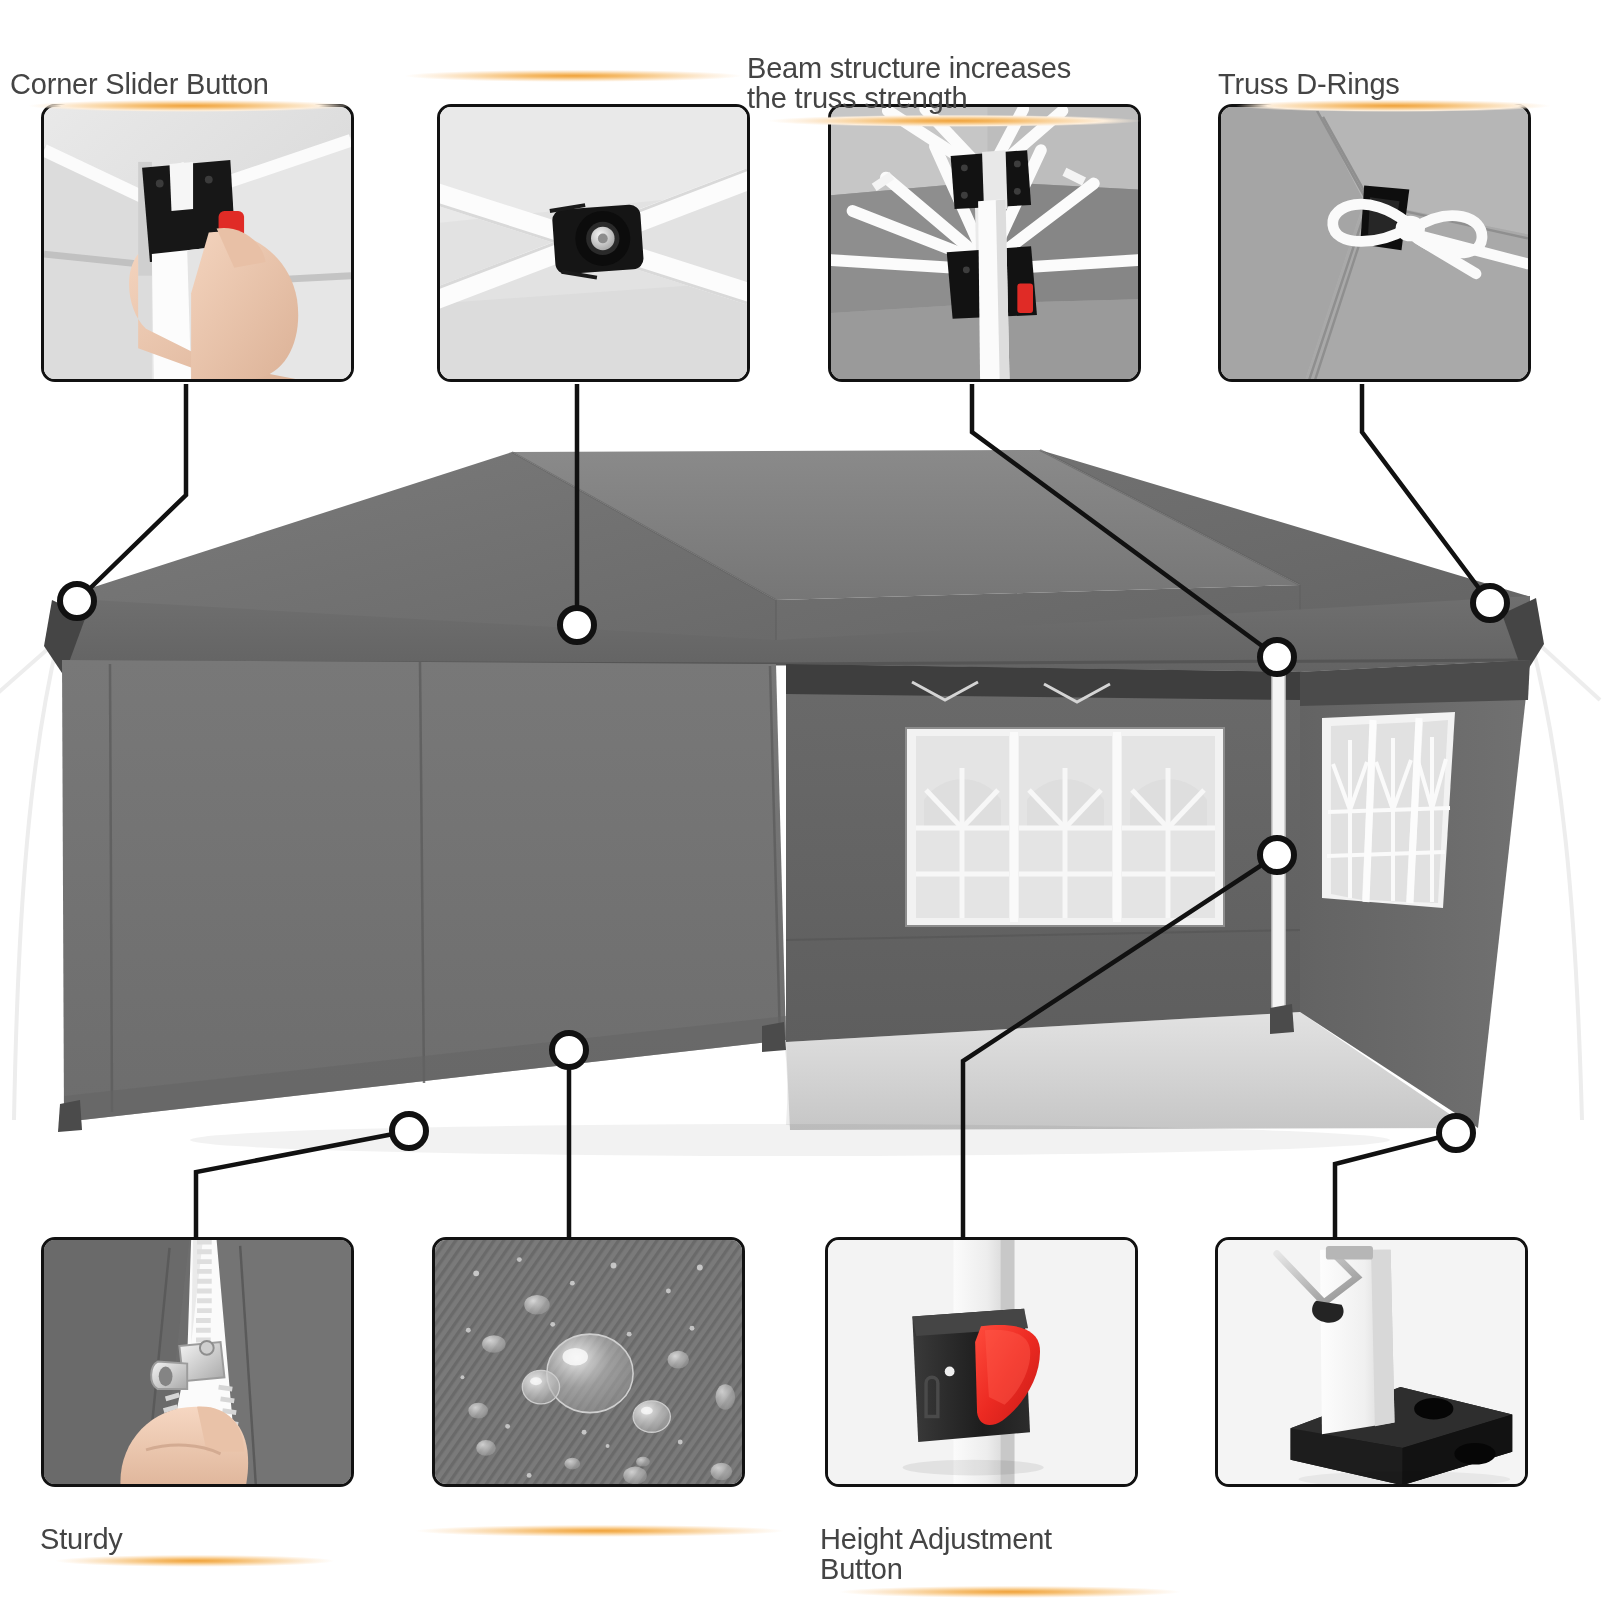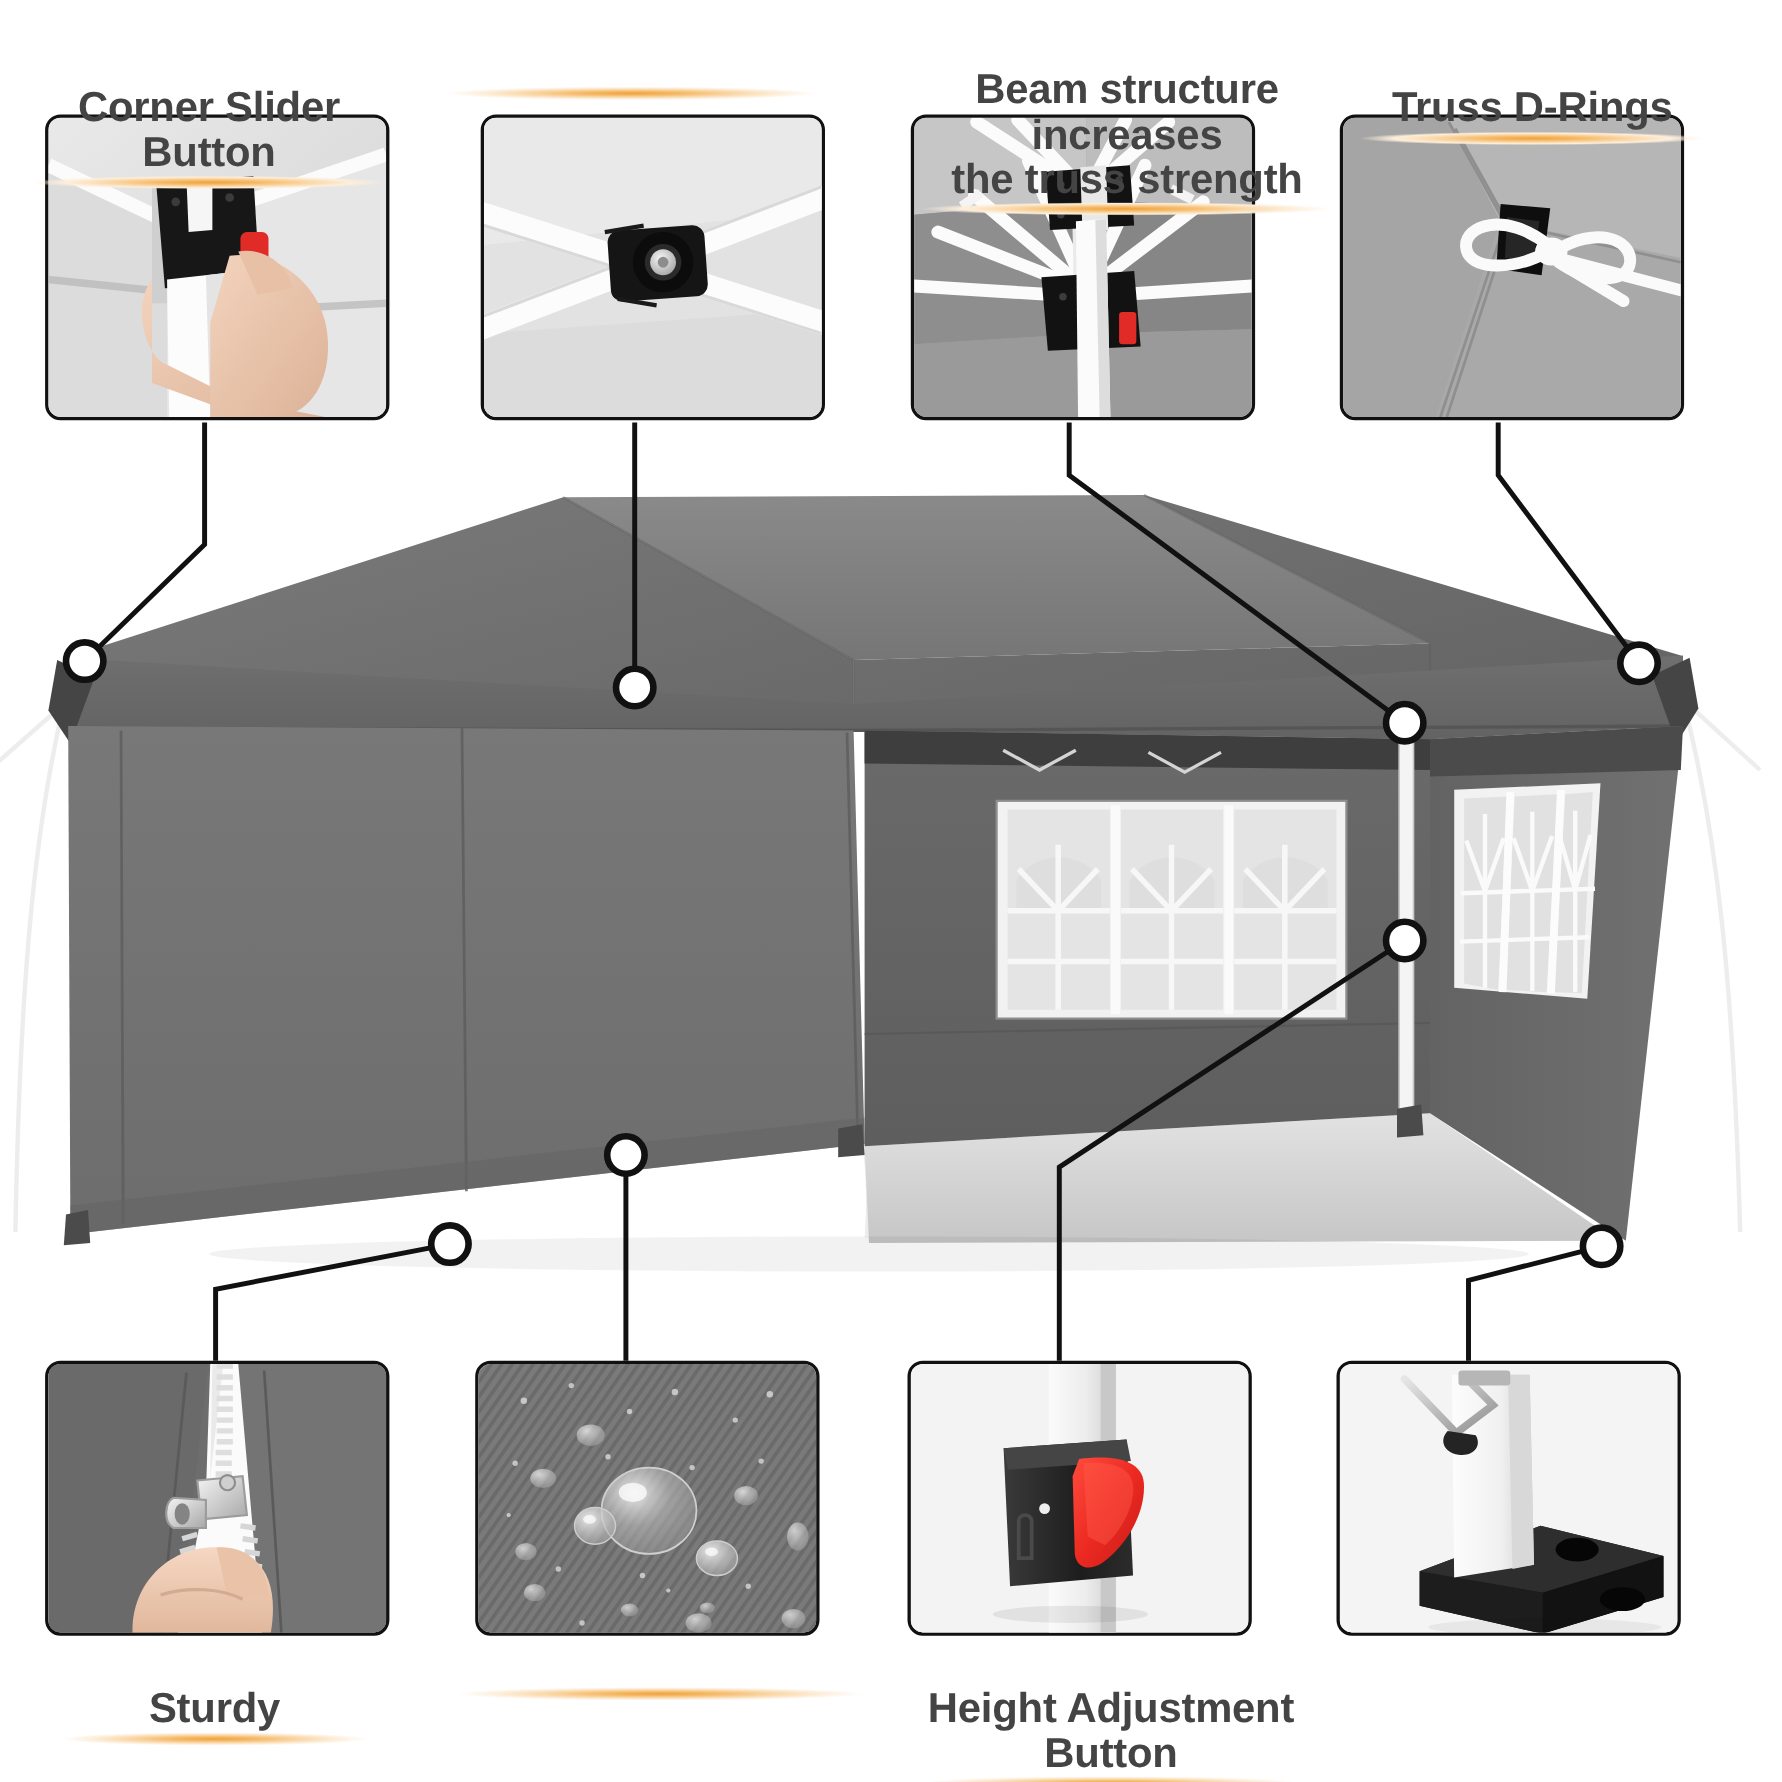--- a/index.html
+++ b/index.html
@@ -7,24 +7,24 @@
     width: 1620px; height: 1620px;
     background: #ffffff;
     font-family: "Liberation Sans", sans-serif;
     overflow: hidden;
   }
   #stage { position: relative; width: 1620px; height: 1620px; background:#fff; }
 
   
   .label {
     position: absolute;
-    text-align: center;
+    text-align: left;
     color: #444444;
-    font-weight: 700;
-    font-size: 38px;
+    font-weight: 400;
+    font-size: 29px;
     line-height: 1.06;
     letter-spacing: -0.2px;
     white-space: pre-line;
   }
   .label .underline {
     display:block;
     height: 13px;
     margin-top: 1px;
     background: radial-gradient(ellipse 50% 52% at 50% 45%,
                 #f0a23a 0%, #f5bb6a 26%, #fad9ab 52%, #fdeedb 72%, rgba(255,255,255,0) 90%);
@@ -581,21 +581,21 @@
     </svg>
   </div>
 
   <div class="label" id="label-0" style="left: 10px; top: 38px; width: 360px;">
     <span>Corner Slider Button</span>
     <span class="underline"></span>
   </div>
   <div class="label" id="label-1" style="left: 386px; top: 38px; width: 375px;">
     <span class="underline"></span>
   </div>
-  <div class="label" id="label-2" style="left: 817px; top: 22px; width: 415px;">
+  <div class="label" id="label-2" style="left: 747px; top: 22px; width: 415px;">
     <span>Beam structure increases
 the truss strength</span>
     <span class="underline"></span>
   </div>
   <div class="label" id="label-3" style="left: 1218px; top: 38px; width: 350px;">
     <span>Truss D-Rings</span>
     <span class="underline"></span>
   </div>
   <div class="label" id="label-4" style="left: 40px; top: 1493px; width: 310px;">
     <span>Sturdy</span>

